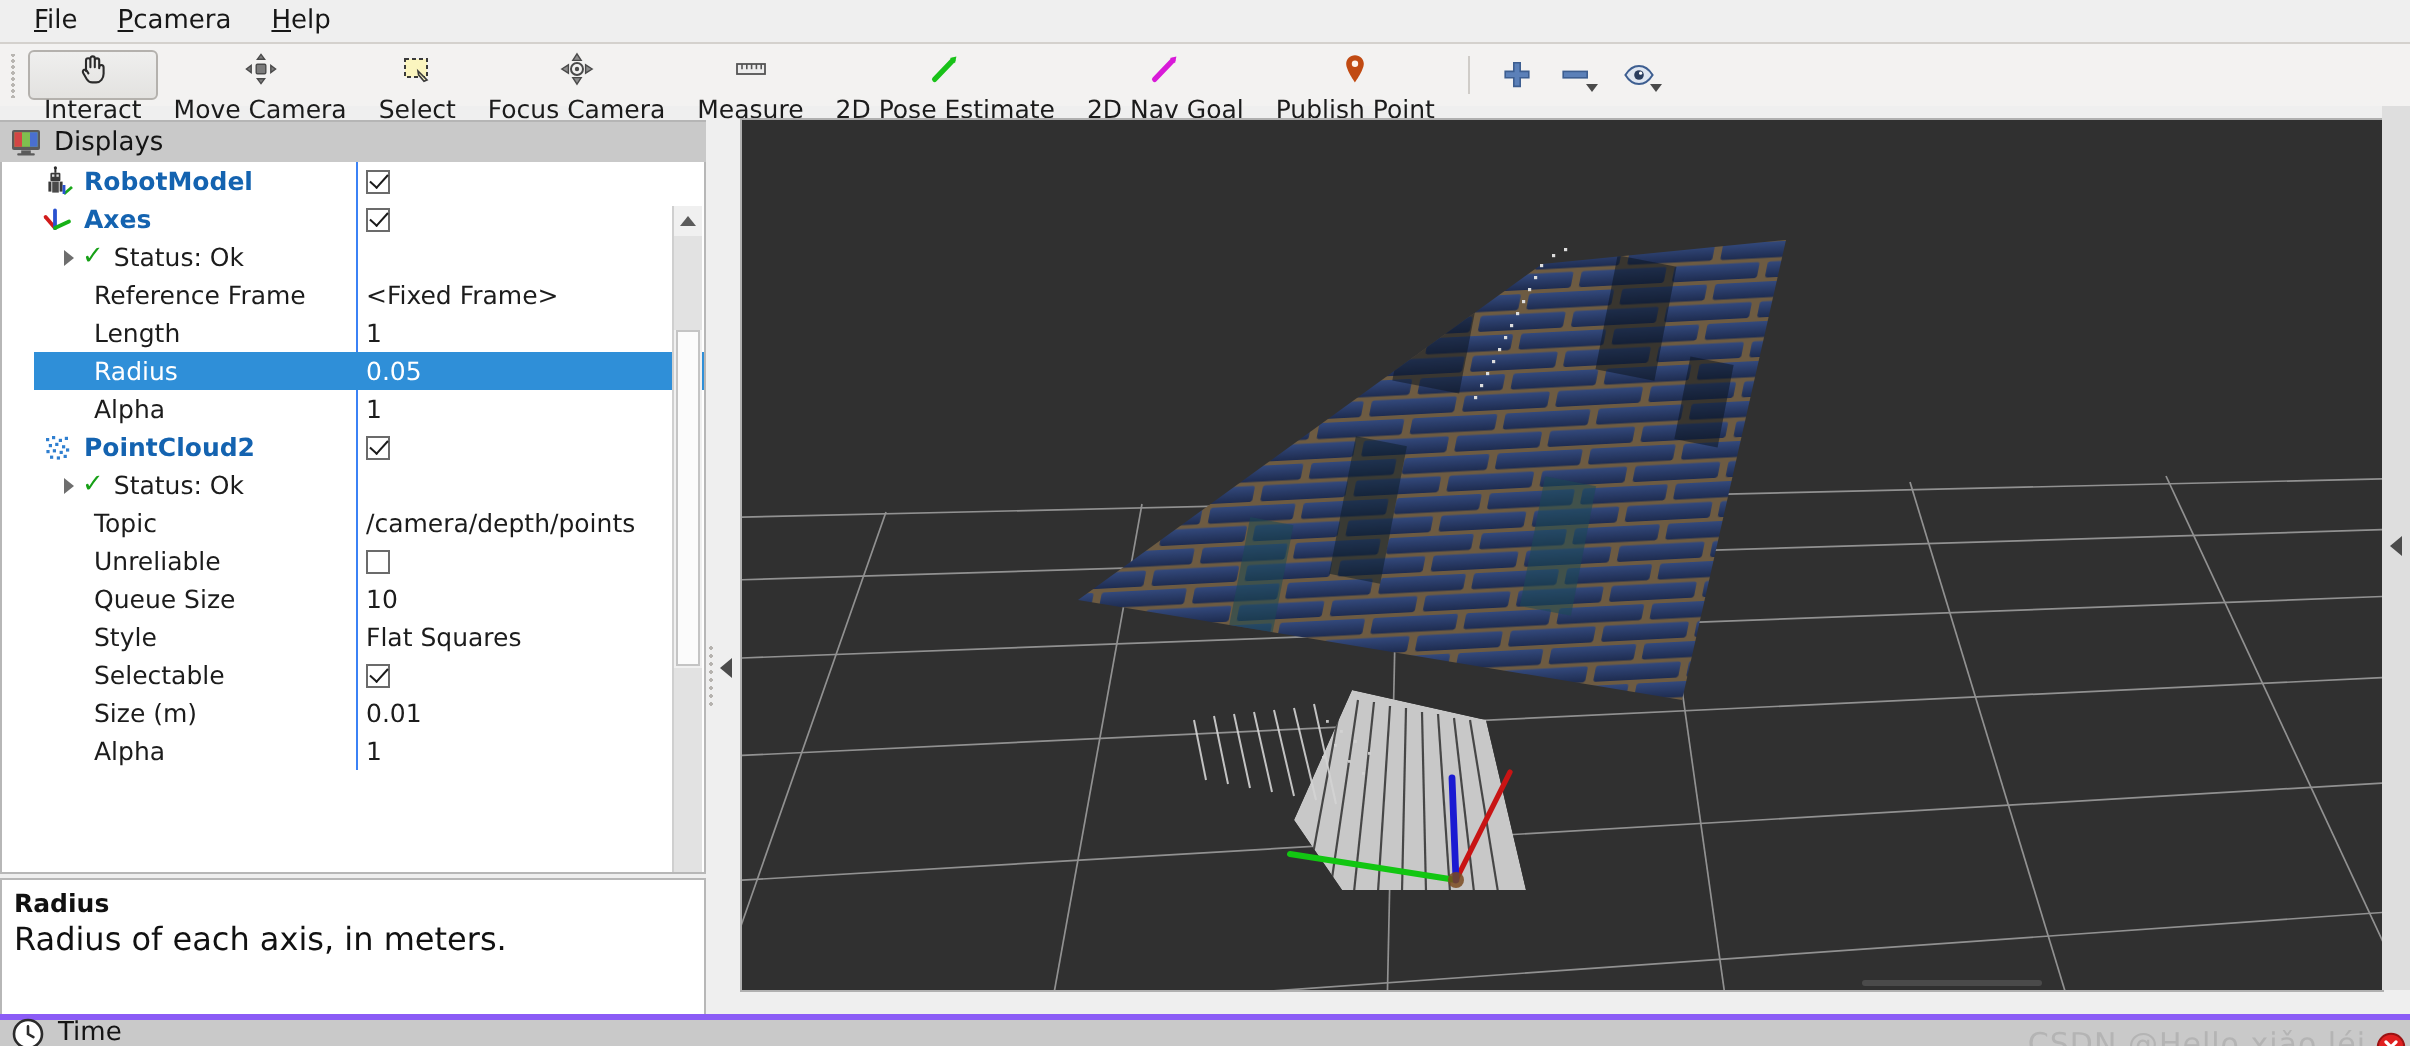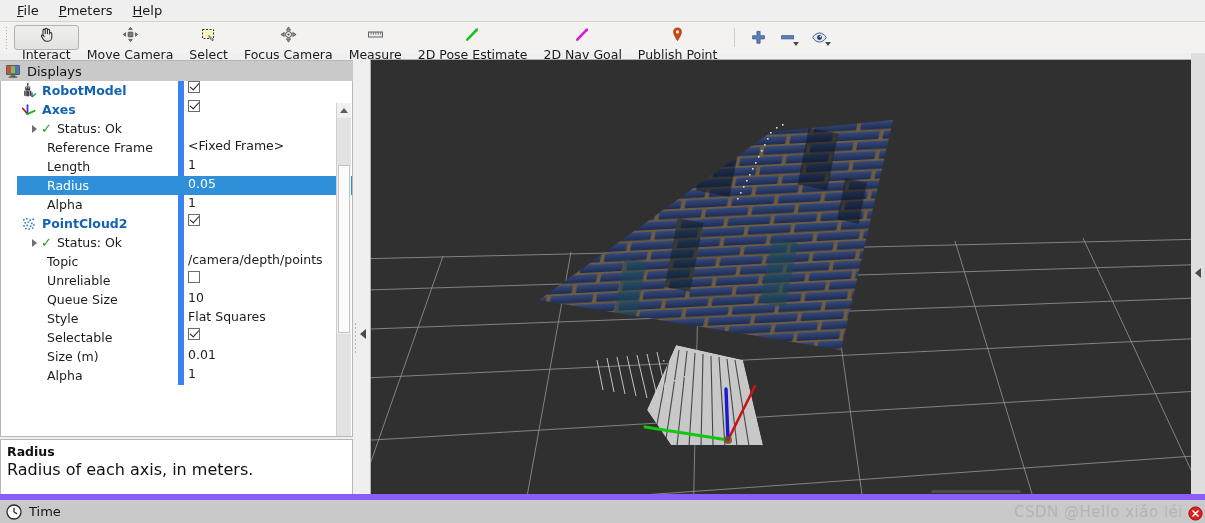--- a/index.html
+++ b/index.html
@@ -92,22 +92,22 @@
     display: flex; align-items: center; height: 19px;
     font-size: 12.5px; position: relative;
   }
   .trow.selected { background: #2f8fd8; }
   .trow.selected .tlabel, .trow.selected .tvalue { color: #ffffff; }
   .tcol-name {
     width: 161px; display: flex; align-items: center; flex: 0 0 161px;
     overflow: hidden; white-space: nowrap; padding-left: 4px;
   }
   .tcol-val {
-    flex: 1; display: flex; align-items: flex-start; padding-left: 4px;
-    overflow: hidden; white-space: nowrap; border-left: 6px solid #3b82f6;
+    flex: 1; display: flex; align-items: center; padding-left: 4px;
+    overflow: hidden; white-space: nowrap; border-left: 1px solid #3b82f6;
     height: 19px;
   }
   .trow.selected .tcol-val { border-left-color: #2f8fd8; }
   .tlabel { color: #1c1c1c; }
   .tlabel.bold-blue { color: #1463b0; font-weight: bold; }
   .tvalue { color: #1c1c1c; }
   .indent-1 { padding-left: 12px; }
   .indent-2 { padding-left: 30px; }
   .tri {
     width: 0; height: 0; border-top: 4px solid transparent;
@@ -191,22 +191,22 @@
     background: #303030; overflow: hidden;
   }
   .view3d-border {
     position: absolute; left: 370px; top: 59px; width: 822px; height: 437px;
     border: 1px solid #b0b0b0; pointer-events: none;
   }
   .grid-svg, .cloud-svg { position: absolute; left: 0; top: 0; }
 
   
   .timebar {
-    position: absolute; left: 0; bottom: 0; width: 1205px; height: 29px;
-    background: #c9c9c9; border-top: 6px solid #8b5cf6;
+    position: absolute; left: 0; bottom: 0; width: 1205px; height: 16px;
+    background: #c9c9c9; border-top: 3px solid #8b5cf6;
     display: flex; align-items: center; padding-left: 6px;
   }
   .timebar .tb-text { font-size: 13px; color: #141414; margin-left: 7px; }
   .watermark {
     position: absolute; right: 22px; top: 3px;
     font-size: 15px; color: #b4b4b4; letter-spacing: 0.5px;
     font-family: "DejaVu Sans", "Liberation Sans", sans-serif;
   }
   .time-close { position: absolute; right: 2px; top: 6px; width: 15px; height: 15px; }
 
@@ -215,21 +215,21 @@
     background: #4a4a4a; border-radius: 2px;
   }
 </style>
 </head>
 <body>
 
 <div id="app">
 
   <div class="menubar">
     <div class="menu-item"><u>F</u><span>ile</span></div>
-    <div class="menu-item"><u>P</u><span>meters</span></div>
+    <div class="menu-item"><u>P</u><span>camera</span></div>
     <div class="menu-item"><u>H</u><span>elp</span></div>
   </div>
   <div class="menubar-sep"></div>
 
   <div class="toolbar">
     <div class="tb-grip"></div>
 
     <div class="tb-btn checked">
       <span class="tb-ico">
         <svg viewBox="0 0 17 17" width="17" height="17">

